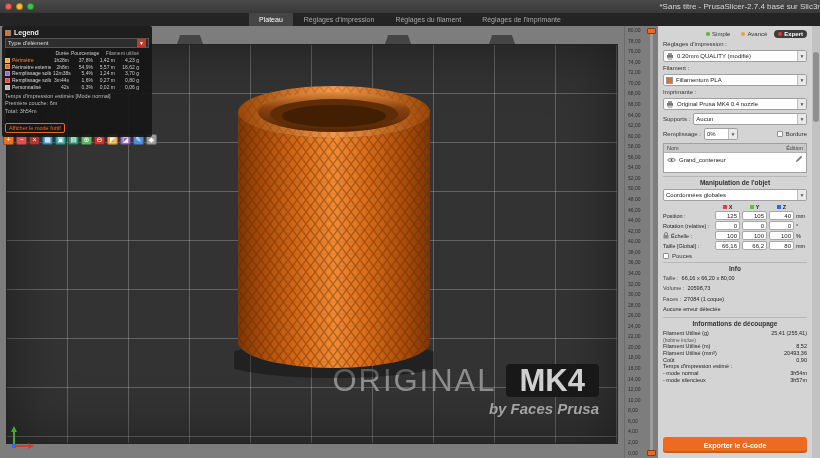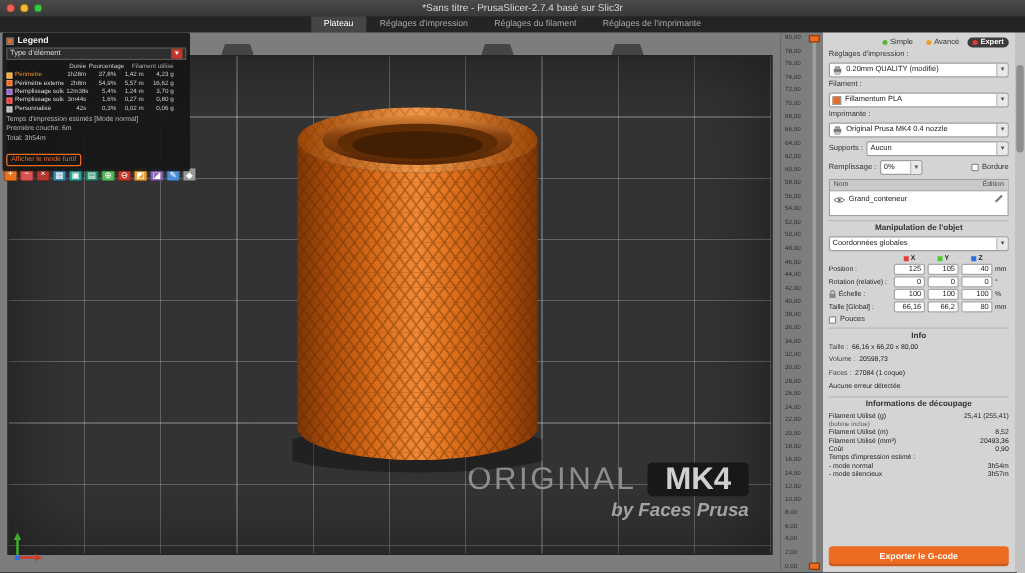--- a/index.html
+++ b/index.html
@@ -3,36 +3,36 @@
 <meta charset="utf-8">
 <style>
 *{margin:0;padding:0;box-sizing:border-box}
 html,body{width:820px;height:458px;overflow:hidden;background:#2b2b2b;
   font-family:"Liberation Sans",sans-serif;-webkit-font-smoothing:antialiased}
 .window{position:relative;width:820px;height:458px;display:flex;flex-direction:column}
 
 .titlebar{height:13px;background:linear-gradient(#4a4a4a,#383838);display:flex;align-items:center;position:relative;flex:none}
 .lights{display:flex;gap:4px;padding-left:5px;z-index:2}
 .light{width:7px;height:7px;border-radius:50%;border:0.5px solid rgba(0,0,0,.3)}
-.title{position:absolute;left:16px;right:0;text-align:center;font-size:8px;color:#d8d8d8}
+.title{position:absolute;left:16px;right:0;text-align:right;font-size:8px;color:#d8d8d8}
 
 .tabbar{height:13px;background:#242424;display:flex;justify-content:center;gap:1px;flex:none}
 .tab{font-size:7px;color:#a8a8a8;padding:0 10px;display:flex;align-items:center;cursor:default}
 .tab.active{background:#454545;color:#fff}
 
 .main{display:flex;height:432px;flex:1}
 .viewport{position:relative;width:624px;background:#7d7d7d;overflow:hidden;flex:none}
 .bed{position:absolute;left:6px;right:6px;top:18px;bottom:14px;background:#333;border:1px solid #232323;
   background-image:
    repeating-linear-gradient(to right,transparent 0 60px,rgba(210,210,210,.30) 60px 61px),
    repeating-linear-gradient(to bottom,transparent 0 48px,rgba(210,210,210,.30) 48px 49px);
   box-shadow:inset 0 0 60px rgba(0,0,0,.45)}
 .clip{position:absolute;top:-10px;width:26px;height:9px;background:#454545;clip-path:polygon(12% 0,88% 0,100% 100%,0 100%)}
 .brand{position:absolute;right:18px;bottom:26px;text-align:right;color:#9b9b9b}
-.brand-l1{display:flex;align-items:center;justify-content:flex-end;gap:9px;font-size:25px;line-height:1}
+.brand-l1{display:flex;align-items:center;justify-content:flex-end;gap:9px;font-size:31px;line-height:1}
 .brand-original{font-weight:400;letter-spacing:2px;color:#8d8d8d}
 .brand-prusa{font-weight:700;letter-spacing:3px;color:#a6a6a6}
 .brand-mk4{background:#181818;color:#d0d0d0;padding:1px 14px;border-radius:4px;font-weight:700}
 .brand-by{font-size:15px;font-style:italic;font-weight:700;color:#a3a3a3;margin-top:3px}
 .objsvg{position:absolute;left:234px;top:54px}
 
 .legend{position:absolute;left:2px;top:0;width:150px;background:rgba(22,22,22,.92);color:#ddd;padding:3px;border-radius:2px;z-index:5}
 .lhead{display:flex;align-items:center;gap:3px;font-size:7px;font-weight:bold;color:#eee}
 .lgrid-icon{width:6px;height:6px;background:
   linear-gradient(#ED6B21,#ED6B21);border:1px solid #888}

